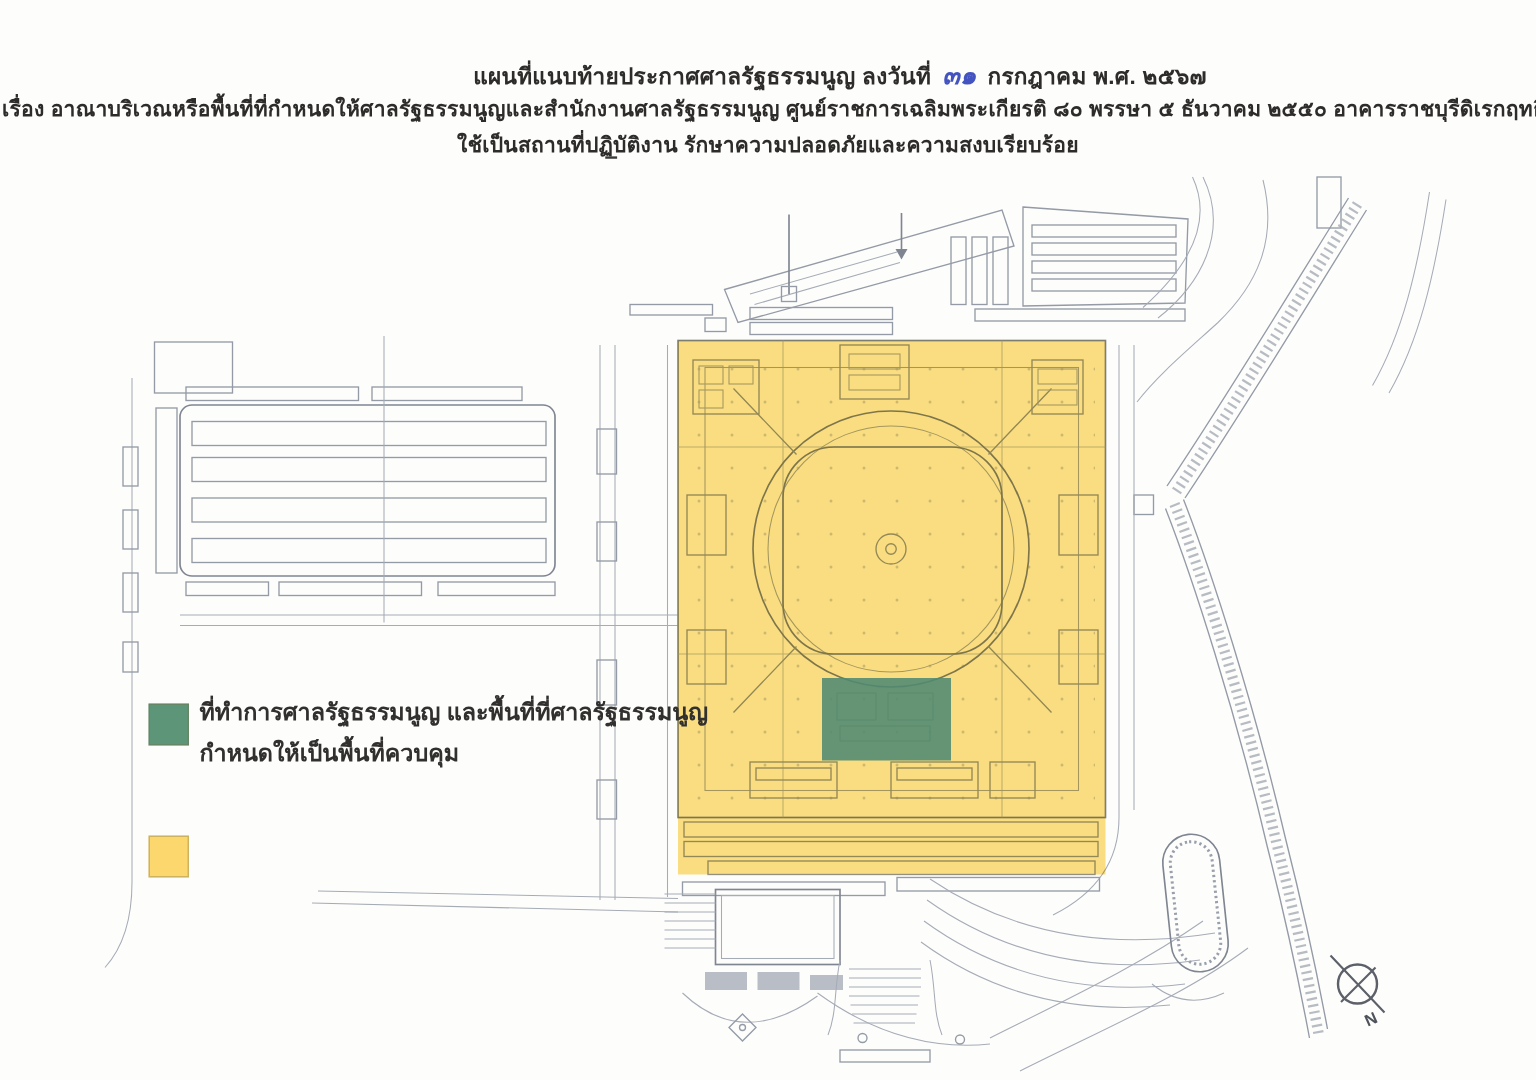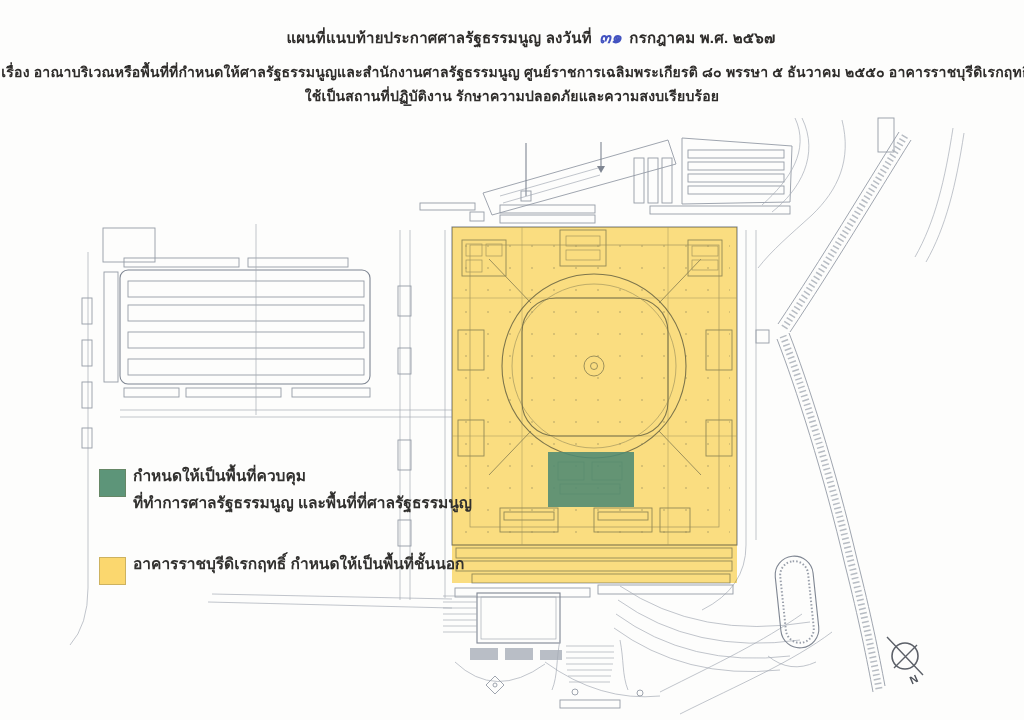--- a/index.html
+++ b/index.html
@@ -4,21 +4,21 @@
 <style>
   html,body{margin:0;padding:0;}
   body{
     width:1024px;height:720px;position:relative;overflow:hidden;
     background:#fdfdfc;
     font-family:"Liberation Sans", sans-serif;
     color:#2b2b2b;
   }
   .hdr-line{position:absolute;left:50%;transform:translateX(-50%);white-space:nowrap;
     font-weight:bold;color:#2e2c2a;letter-spacing:.2px;}
-  #hdr1{top:23px;font-size:15px;margin-left:19px;}
+  #hdr1{top:36px;font-size:15px;margin-left:48px;}
   #hdr2{top:61px;font-size:14px;margin-left:4px;}
   #hdr3{top:85px;font-size:14px;}
   #hdr-dash{position:absolute;left:403px;top:96px;font-size:16px;font-weight:bold;color:#3a3a3a;}
   .hand{color:#4353c0;font-size:17px;font-weight:bold;padding:0 3px;font-style:italic;}
   .legend{position:absolute;left:99px;top:462px;width:380px;}
   .legend-item{position:absolute;left:0;}
   #leg1{top:0;}
   #leg2{top:88px;}
   .swatch{position:absolute;left:0;top:7px;width:25px;height:26px;border:0.5px solid rgba(120,110,70,.35);}
   .leg-text{position:absolute;left:34px;top:0;width:340px;font-size:15.5px;font-weight:bold;
@@ -222,23 +222,22 @@
   <span>กรกฎาคม  พ.ศ. ๒๕๖๗</span>
 </div>
 <div class="hdr-line" id="hdr2">เรื่อง  อาณาบริเวณหรือพื้นที่ที่กำหนดให้ศาลรัฐธรรมนูญและสำนักงานศาลรัฐธรรมนูญ  ศูนย์ราชการเฉลิมพระเกียรติ ๘๐ พรรษา ๕ ธันวาคม ๒๕๕๐ อาคารราชบุรีดิเรกฤทธิ์</div>
 <div class="hdr-line" id="hdr3">ใช้เป็นสถานที่ปฏิบัติงาน  รักษาความปลอดภัยและความสงบเรียบร้อย</div>
 <div id="hdr-dash">–</div>
 
 <div class="legend">
   <div class="legend-item" id="leg1">
     <div class="swatch" style="background-color: rgb(93, 149, 121);"></div>
     <div class="leg-text">
+      <div>ที่ทำการศาลรัฐธรรมนูญ และพื้นที่ที่ศาลรัฐธรรมนูญ</div>
       <div>กำหนดให้เป็นพื้นที่ควบคุม</div>
-      <div>ที่ทำการศาลรัฐธรรมนูญ และพื้นที่ที่ศาลรัฐธรรมนูญ</div>
     </div>
   </div>
   <div class="legend-item" id="leg2">
     <div class="swatch" style="background-color: rgb(251, 215, 110);"></div>
     <div class="leg-text">
-      <div>อาคารราชบุรีดิเรกฤทธิ์ กำหนดให้เป็นพื้นที่ชั้นนอก</div>
     </div>
   </div>
 </div>
 
 </body></html>

